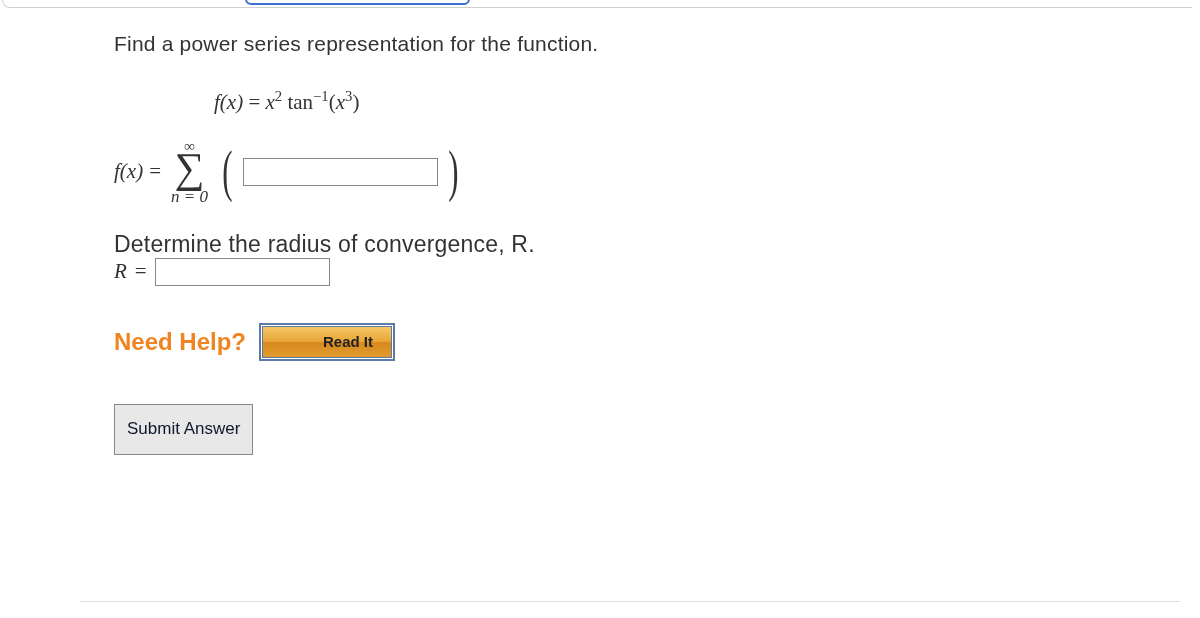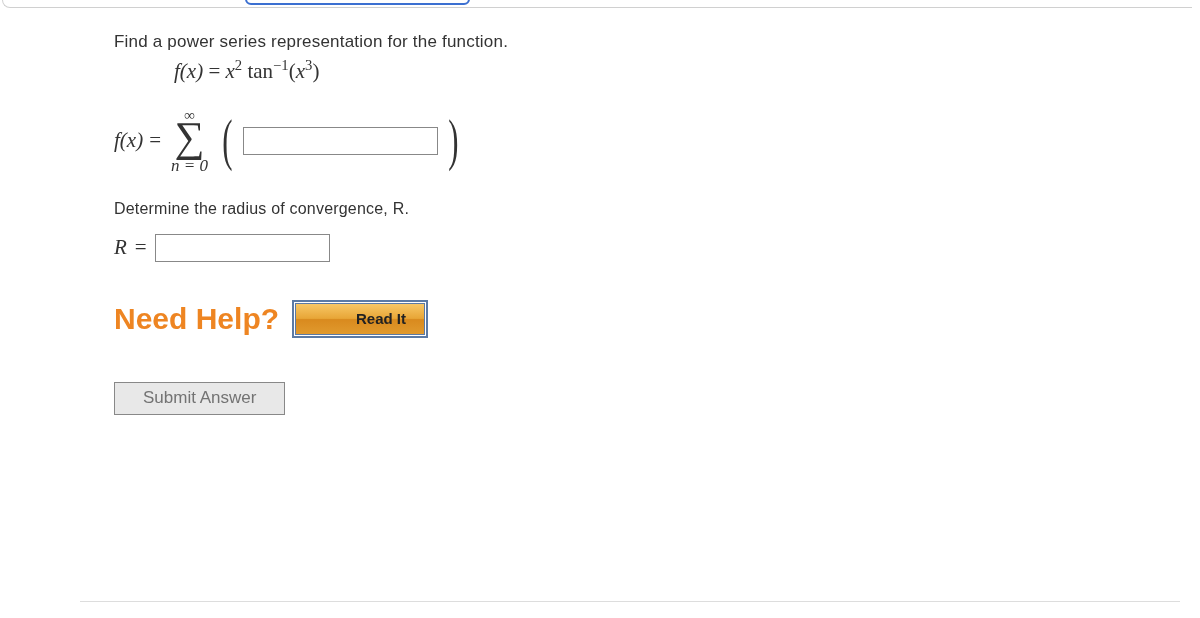--- a/index.html
+++ b/index.html
@@ -39,28 +39,28 @@
       border-radius: 6px;
       background: #fff;
     }
     .content {
       position: absolute;
       left: 114px;
       top: 32px;
       right: 60px;
     }
     .prompt {
-      font-size: 17px;
+      font-size: 21px;
       color: #333;
-      margin-bottom: 7px;
+      margin-bottom: 34px;
       letter-spacing: 0.2px;
     }
     .formula-line {
       text-align: left;
-      margin-left: 60px;
+      margin-left: 100px;
       font-size: 21px;
       font-style: italic;
       font-family: Georgia, 'Times New Roman', serif;
       margin-bottom: 24px;
     }
     .formula-line .fn {
       font-style: italic;
     }
     .formula-line .up {
       font-style: normal;
@@ -114,22 +114,22 @@
     .series-input {
       width: 195px;
       height: 28px;
       border: 1px solid #888;
       background: #fff;
       font-size: 16px;
       padding: 2px 4px;
       font-family: Arial, sans-serif;
     }
     .radius-prompt {
-      font-size: 16px;
-      margin-bottom: 16px;
+      font-size: 23px;
+      margin-bottom: 0;
       letter-spacing: 0.2px;
     }
     .radius-line {
       display: flex;
       align-items: center;
       gap: 8px;
       font-family: Georgia, 'Times New Roman', serif;
       font-style: italic;
       font-size: 21px;
       margin-bottom: 40px;
@@ -145,21 +145,21 @@
     }
     .help-row {
       display: flex;
       align-items: center;
       gap: 16px;
       margin-bottom: 46px;
     }
     .need-help {
       color: #ee8522;
       font-weight: bold;
-      font-size: 30px;
+      font-size: 24px;
       font-family: Arial, Helvetica, sans-serif;
     }
     .read-it-btn {
       display: inline-flex;
       align-items: center;
       justify-content: center;
       width: 130px;
       height: 32px;
       background: linear-gradient(to bottom, #f7c766 0%, #e8a637 48%, #d98a1e 52%, #e09a2e 100%);
       border: 1px solid #5b7aa5;
@@ -169,27 +169,27 @@
       font-size: 15px;
       font-weight: bold;
       color: #222;
       cursor: pointer;
       padding-left: 48px;
     }
     .submit-btn {
       display: inline-flex;
       align-items: center;
       justify-content: center;
-      height: 33px;
-      padding: 0 28px;
+      height: 51px;
+      padding: 0 12px;
       background: #e8e8e8;
       border: 1px solid #888;
       font-family: Arial, sans-serif;
       font-size: 17px;
-      color: #737373;
+      color: #0f172a;
       cursor: pointer;
     }
     .bottom-border {
       position: absolute;
       left: 80px;
       right: 20px;
       bottom: 16px;
       border-bottom: 1px solid #ddd;
     }
   </style>

